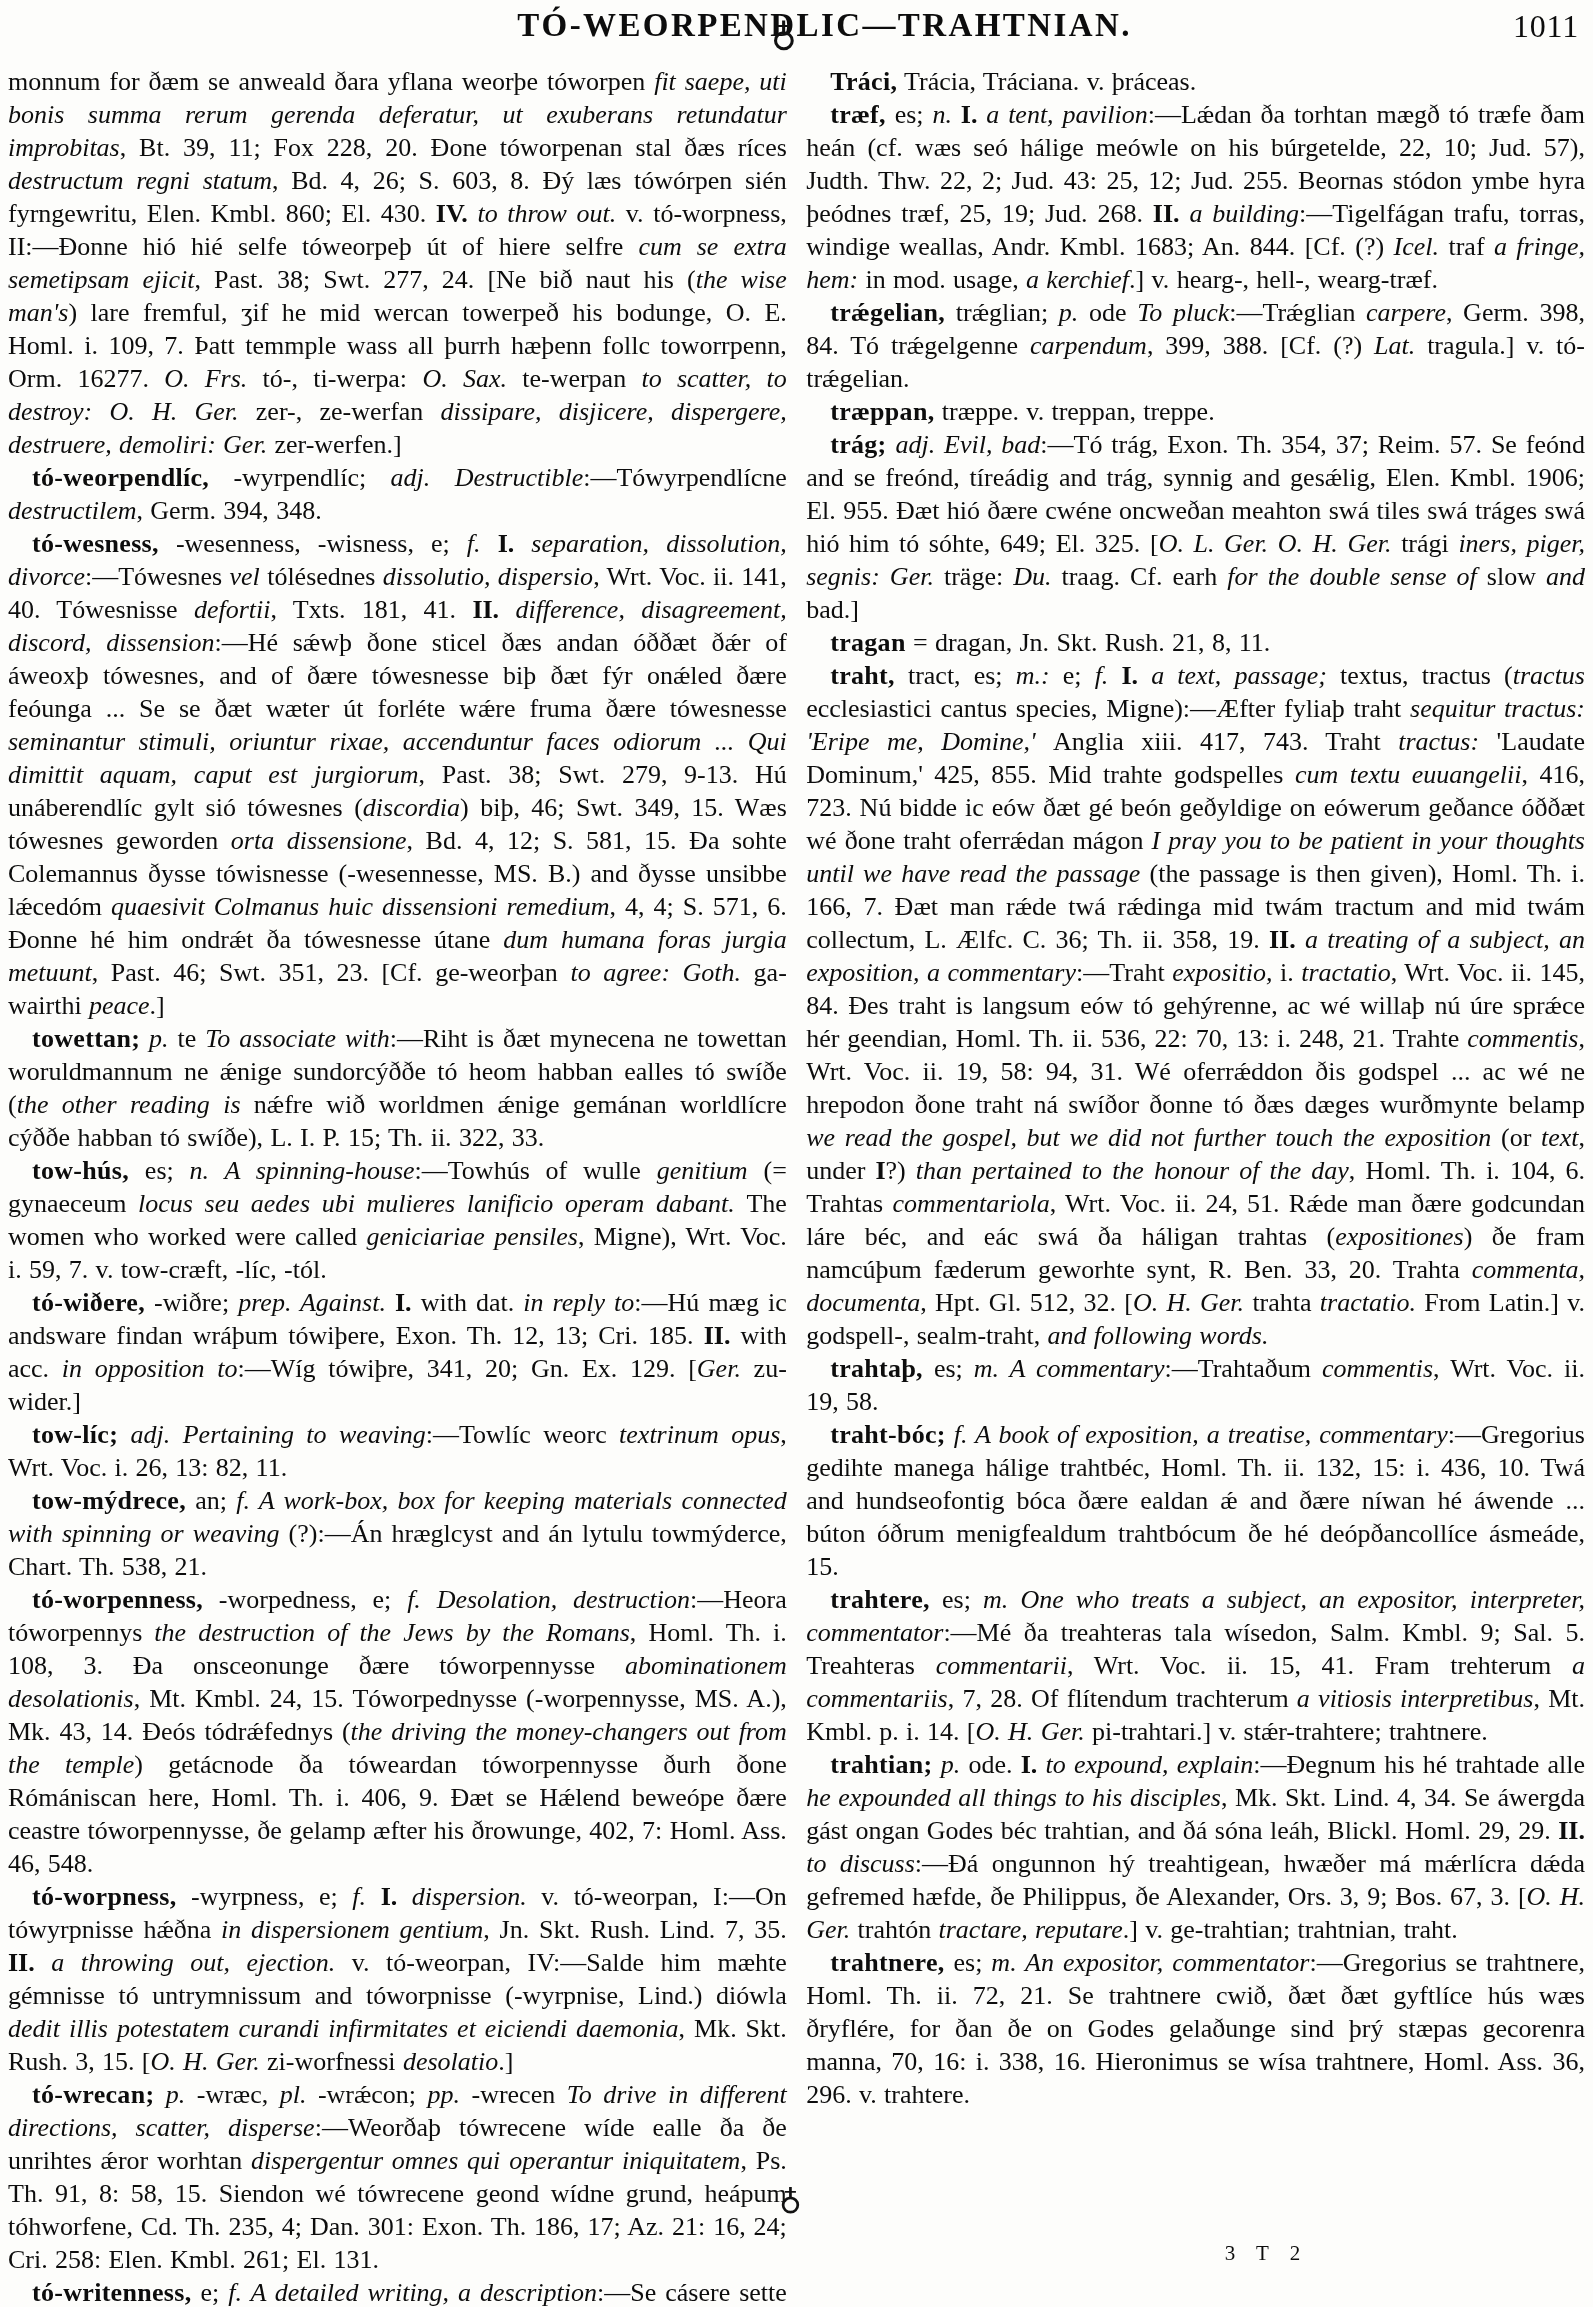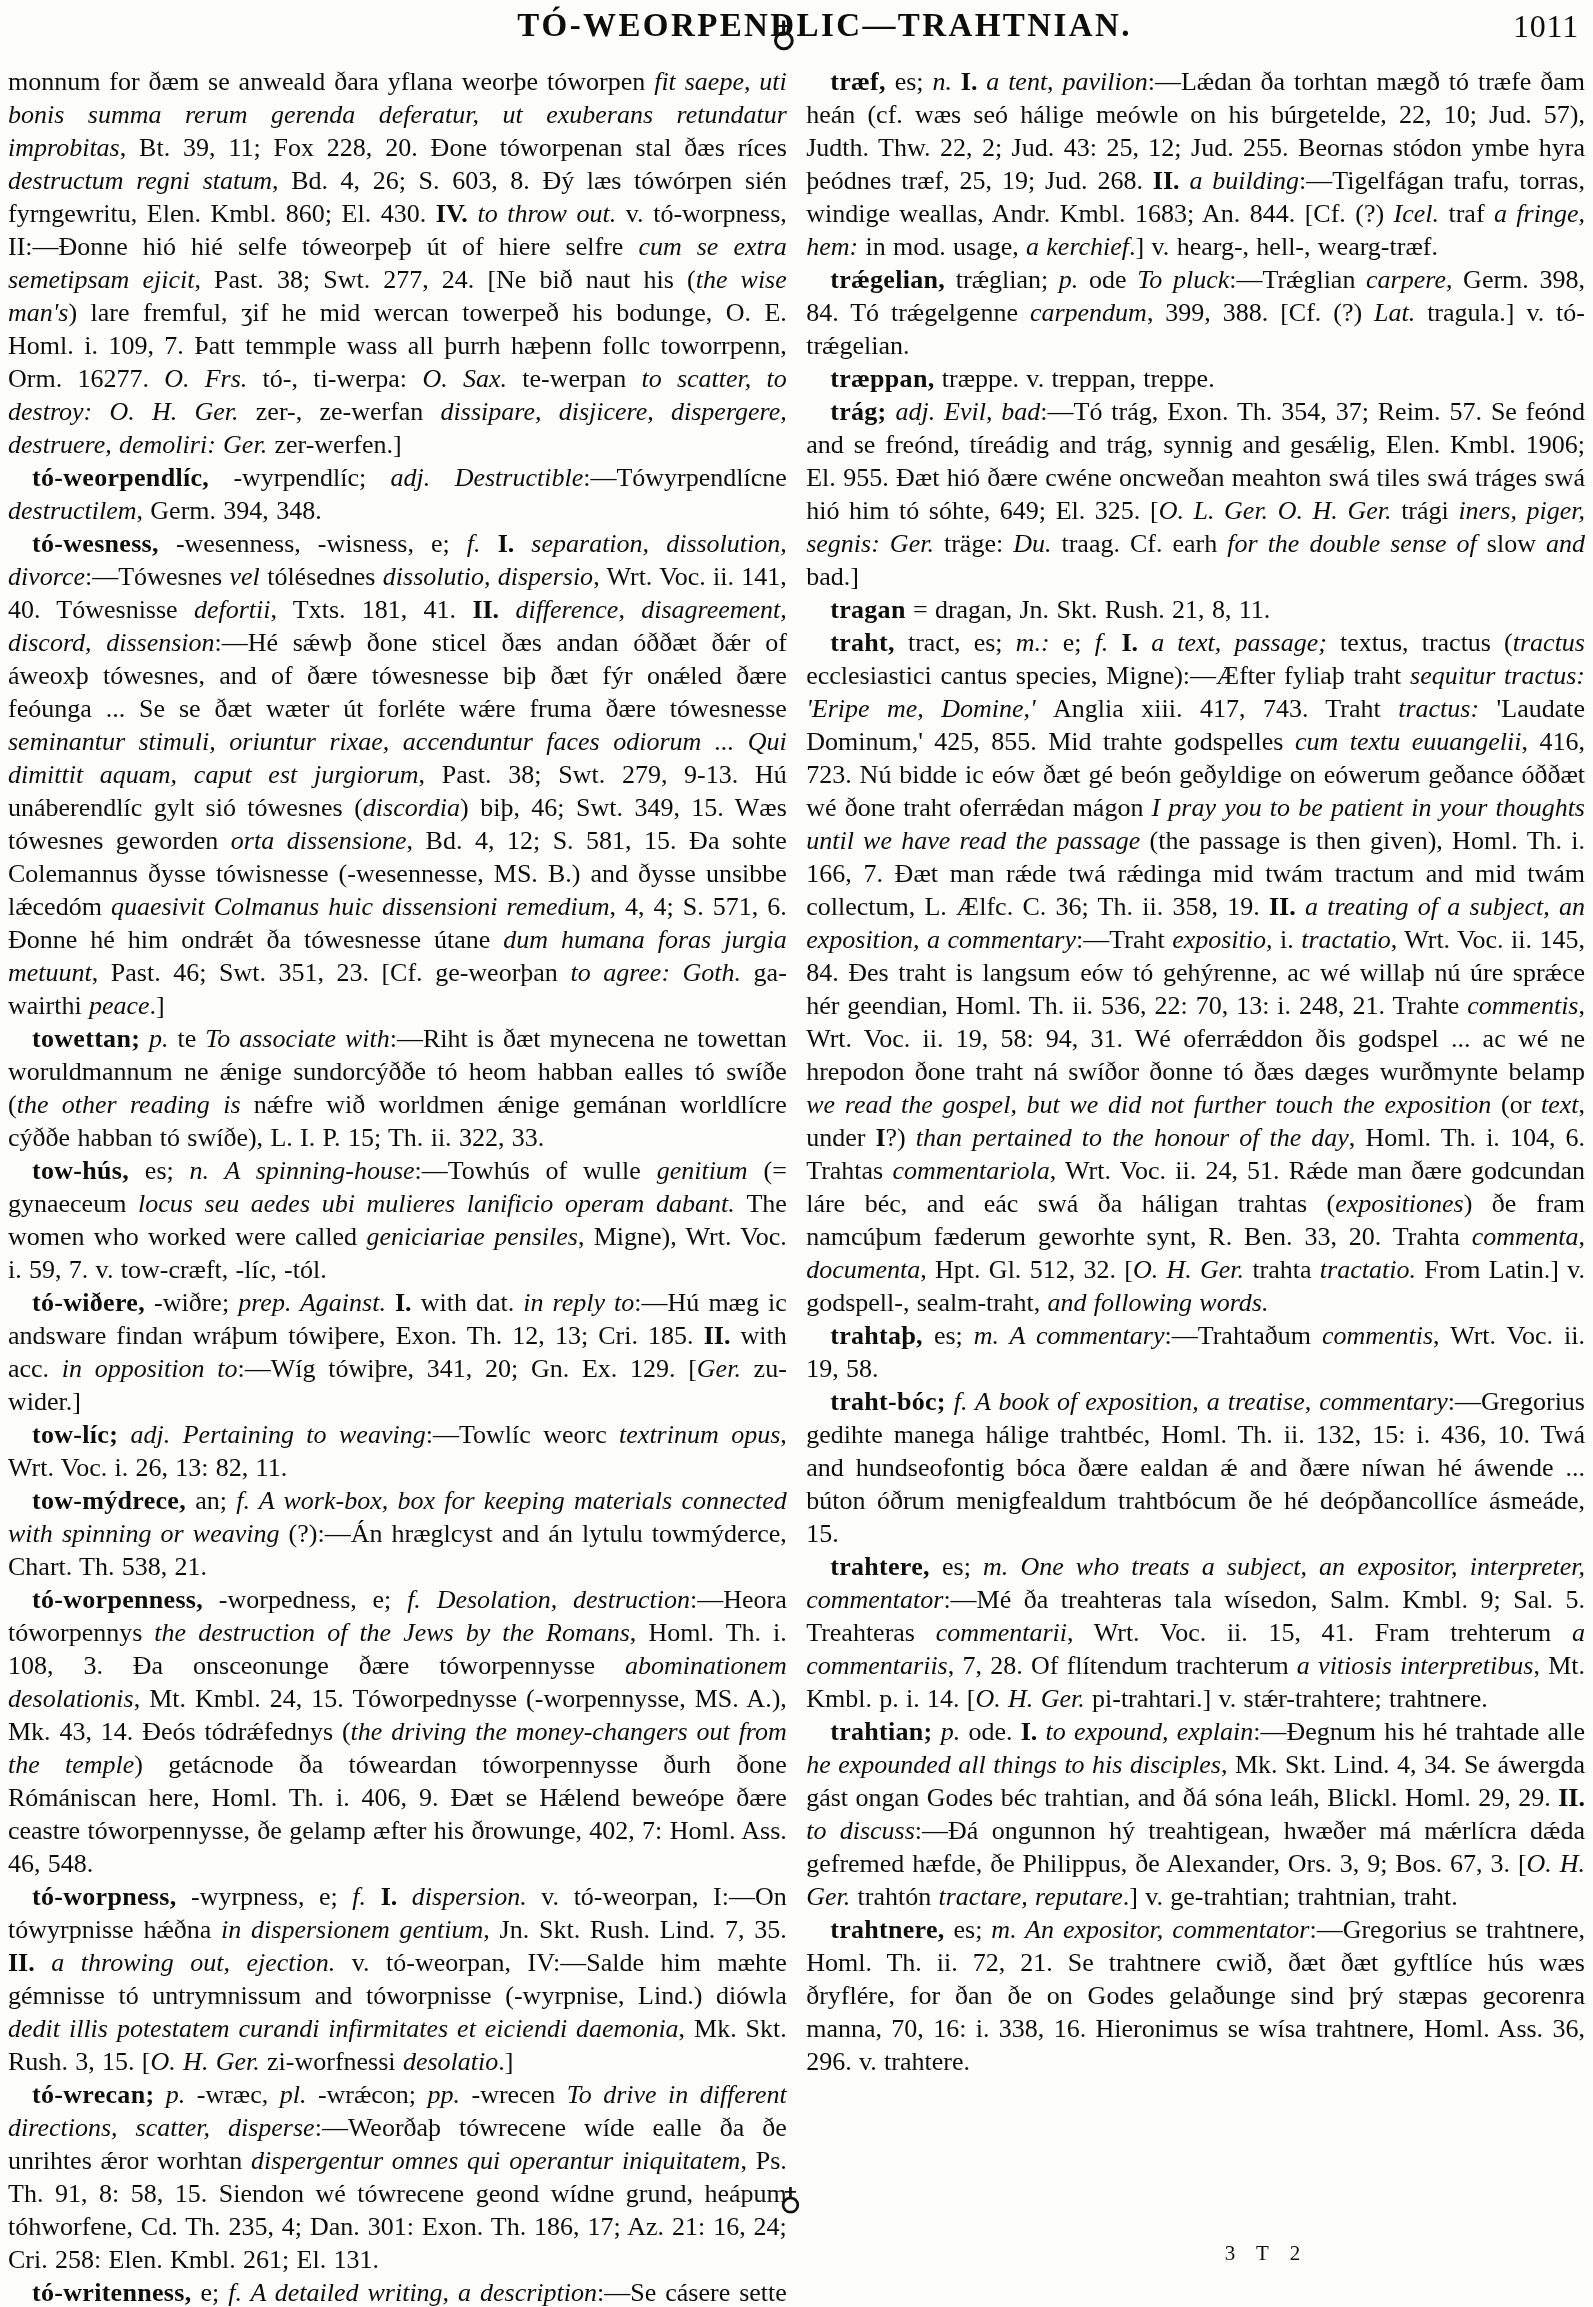--- a/index.html
+++ b/index.html
@@ -63,20 +63,21 @@
       <p class="entry"><b class="hw">tow-hús,</b> es; <i>n. A spinning-house</i>:—Towhús of wulle <i>genitium</i> (= gynaeceum <i>locus seu aedes ubi mulieres lanificio operam dabant. </i>The women who worked were called <i>geniciariae pensiles</i>, Migne), Wrt. Voc. i. 59, 7. v. tow-cræft, -líc, -tól.</p>
       <p class="entry"><b class="hw">tó-wiðere,</b> -wiðre; <i>prep. Against. </i><b>I. </b>with dat. <i>in reply to</i>:—Hú mæg ic andsware findan wráþum tówiþere, Exon. Th. 12, 13; Cri. 185. <b>II. </b>with acc. <i>in opposition to</i>:—Wíg tówiþre, 341, 20; Gn. Ex. 129. [<i>Ger. </i>zu-wider.]</p>
       <p class="entry"><b class="hw">tow-líc;</b> <i>adj. Pertaining to weaving</i>:—Towlíc weorc <i>textrinum opus</i>, Wrt. Voc. i. 26, 13: 82, 11.</p>
       <p class="entry"><b class="hw">tow-mýdrece,</b> an; <i>f. A work-box, box for keeping materials connected with spinning or weaving </i>(?):—Án hræglcyst and án lytulu towmýderce, Chart. Th. 538, 21.</p>
       <p class="entry"><b class="hw">tó-worpenness,</b> -worpedness, e; <i>f. Desolation, destruction</i>:—Heora tóworpennys <i>the destruction of the Jews by the Romans</i>, Homl. Th. i. 108, 3. Ða onsceonunge ðære tóworpennysse <i>abominationem desolationis</i>, Mt. Kmbl. 24, 15. Tóworpednysse (-worpennysse, MS. A.), Mk. 43, 14. Ðeós tódrǽfednys (<i>the driving the money-changers out from the temple</i>) getácnode ða tóweardan tóworpennysse ðurh ðone Rómániscan here, Homl. Th. i. 406, 9. Ðæt se Hǽlend beweópe ðære ceastre tóworpennysse, ðe gelamp æfter his ðrowunge, 402, 7: Homl. Ass. 46, 548.</p>
       <p class="entry"><b class="hw">tó-worpness,</b> -wyrpness, e; <i>f. </i><b>I. </b><i>dispersion. </i>v. tó-weorpan, I:—On tówyrpnisse hǽðna <i>in dispersionem gentium</i>, Jn. Skt. Rush. Lind. 7, 35. <b>II. </b><i>a throwing out, ejection. </i>v. tó-weorpan, IV:—Salde him mæhte gémnisse tó untrymnissum and tóworpnisse (-wyrpnise, Lind.) diówla <i>dedit illis potestatem curandi infirmitates et eiciendi daemonia</i>, Mk. Skt. Rush. 3, 15. [<i>O. H. Ger. </i>zi-worfnessi <i>desolatio</i>.]</p>
       <p class="entry"><b class="hw">tó-wrecan;</b> <i>p. </i>-wræc, <i>pl. </i>-wrǽcon; <i>pp. </i>-wrecen <i>To drive in different directions, scatter, disperse</i>:—Weorðaþ tówrecene wíde ealle ða ðe unrihtes ǽror worhtan <i>dispergentur omnes qui operantur iniquitatem</i>, Ps. Th. 91, 8: 58, 15. Siendon wé tówrecene geond wídne grund, heápum tóhworfene, Cd. Th. 235, 4; Dan. 301: Exon. Th. 186, 17; Az. 21: 16, 24; Cri. 258: Elen. Kmbl. 261; El. 131.</p>
       <p class="entry"><b class="hw">tó-writenness,</b> e; <i>f. A detailed writing, a description</i>:—Se cásere sette gebann, ðæt wǽre on gewritum ásett eall ymbhwyrft. Ðeós tówritennys (v. tó-mearcodness) wearð árǽred fram ðam ealdormenn Cyrino, Homl. Th. i. 30, 2.</p>
     </div>
   <div class="col">
+      <p class="entry"><b class="hw">Tráci,</b> Trácia, Tráciana. v. þráceas.</p>
       <p class="entry"><b class="hw">træf,</b> es; <i>n. </i><b>I. </b><i>a tent, pavilion</i>:—Lǽdan ða torhtan mægð tó træfe ðam heán (cf. wæs seó hálige meówle on his búrgetelde, 22, 10; Jud. 57), Judth. Thw. 22, 2; Jud. 43: 25, 12; Jud. 255. Beornas stódon ymbe hyra þeódnes træf, 25, 19; Jud. 268. <b>II. </b><i>a building</i>:—Tigelfágan trafu, torras, windige weallas, Andr. Kmbl. 1683; An. 844. [Cf. (?) <i>Icel. </i>traf <i>a fringe, hem: </i>in mod. usage, <i>a kerchief</i>.] v. hearg-, hell-, wearg-træf.</p>
       <p class="entry"><b class="hw">trǽgelian,</b> trǽglian; <i>p. </i>ode <i>To pluck</i>:—Trǽglian <i>carpere</i>, Germ. 398, 84. Tó trǽgelgenne <i>carpendum</i>, 399, 388. [Cf. (?) <i>Lat. </i>tragula.] v. tó-trǽgelian.</p>
       <p class="entry"><b class="hw">træppan,</b> træppe. v. treppan, treppe.</p>
       <p class="entry"><b class="hw">trág;</b> <i>adj. Evil, bad</i>:—Tó trág, Exon. Th. 354, 37; Reim. 57. Se feónd and se freónd, tíreádig and trág, synnig and gesǽlig, Elen. Kmbl. 1906; El. 955. Ðæt hió ðære cwéne oncweðan meahton swá tiles swá tráges swá hió him tó sóhte, 649; El. 325. [<i>O. L. Ger. O. H. Ger. </i>trági <i>iners, piger, segnis: Ger. </i>träge: <i>Du. </i>traag. Cf. earh <i>for the double sense of </i>slow <i>and </i>bad.]</p>
       <p class="entry"><b class="hw">tragan</b> = dragan, Jn. Skt. Rush. 21, 8, 11.</p>
       <p class="entry"><b class="hw">traht,</b> tract, es; <i>m.: </i>e; <i>f. </i><b>I. </b><i>a text, passage; </i>textus, tractus (<i>tractus </i>ecclesiastici cantus species, Migne):—Æfter fyliaþ traht <i>sequitur tractus: 'Eripe me, Domine,' </i>Anglia xiii. 417, 743. Traht <i>tractus: </i>'Laudate Dominum,' 425, 855. Mid trahte godspelles <i>cum textu euuangelii</i>, 416, 723. Nú bidde ic eów ðæt gé beón geðyldige on eówerum geðance óððæt wé ðone traht oferrǽdan mágon <i>I pray you to be patient in your thoughts until we have read the passage </i>(the passage is then given), Homl. Th. i. 166, 7. Ðæt man rǽde twá rǽdinga mid twám tractum and mid twám collectum, L. Ælfc. C. 36; Th. ii. 358, 19. <b>II. </b><i>a treating of a subject, an exposition, a commentary</i>:—Traht <i>expositio, </i>i. <i>tractatio</i>, Wrt. Voc. ii. 145, 84. Ðes traht is langsum eów tó gehýrenne, ac wé willaþ nú úre sprǽce hér geendian, Homl. Th. ii. 536, 22: 70, 13: i. 248, 21. Trahte <i>commentis</i>, Wrt. Voc. ii. 19, 58: 94, 31. Wé oferrǽddon ðis godspel ... ac wé ne hrepodon ðone traht ná swíðor ðonne tó ðæs dæges wurðmynte belamp <i>we read the gospel, but we did not further touch the exposition </i>(or <i>text</i>, under <b>I</b>?) <i>than pertained to the honour of the day</i>, Homl. Th. i. 104, 6. Trahtas <i>commentariola</i>, Wrt. Voc. ii. 24, 51. Rǽde man ðære godcundan láre béc, and eác swá ða háligan trahtas (<i>expositiones</i>) ðe fram namcúþum fæderum geworhte synt, R. Ben. 33, 20. Trahta <i>commenta, documenta</i>, Hpt. Gl. 512, 32. [<i>O. H. Ger. </i>trahta <i>tractatio. </i>From Latin.] v. godspell-, sealm-traht, <i>and following words.</i></p>
       <p class="entry"><b class="hw">trahtaþ,</b> es; <i>m. A commentary</i>:—Trahtaðum <i>commentis</i>, Wrt. Voc. ii. 19, 58.</p>
       <p class="entry"><b class="hw">traht-bóc;</b> <i>f. A book of exposition, a treatise, commentary</i>:—Gregorius gedihte manega hálige trahtbéc, Homl. Th. ii. 132, 15: i. 436, 10. Twá and hundseofontig bóca ðære ealdan ǽ and ðære níwan hé áwende ... búton óðrum menigfealdum trahtbócum ðe hé deópðancollíce ásmeáde, 15.</p>
       <p class="entry"><b class="hw">trahtere,</b> es; <i>m. One who treats a subject, an expositor, interpreter, commentator</i>:—Mé ða treahteras tala wísedon, Salm. Kmbl. 9; Sal. 5. Treahteras <i>commentarii</i>, Wrt. Voc. ii. 15, 41. Fram trehterum <i>a commentariis</i>, 7, 28. Of flítendum trachterum <i>a vitiosis interpretibus</i>, Mt. Kmbl. p. i. 14. [<i>O. H. Ger. </i>pi-trahtari.] v. stǽr-trahtere; trahtnere.</p>
       <p class="entry"><b class="hw">trahtian;</b> <i>p. </i>ode. <b>I. </b><i>to expound, explain</i>:—Ðegnum his hé trahtade alle <i>he expounded all things to his disciples</i>, Mk. Skt. Lind. 4, 34. Se áwergda gást ongan Godes béc trahtian, and ðá sóna leáh, Blickl. Homl. 29, 29. <b>II. </b><i>to discuss</i>:—Ðá ongunnon hý treahtigean, hwæðer má mǽrlícra dǽda gefremed hæfde, ðe Philippus, ðe Alexander, Ors. 3, 9; Bos. 67, 3. [<i>O. H. Ger. </i>trahtón <i>tractare, reputare</i>.] v. ge-trahtian; trahtnian, traht.</p>

